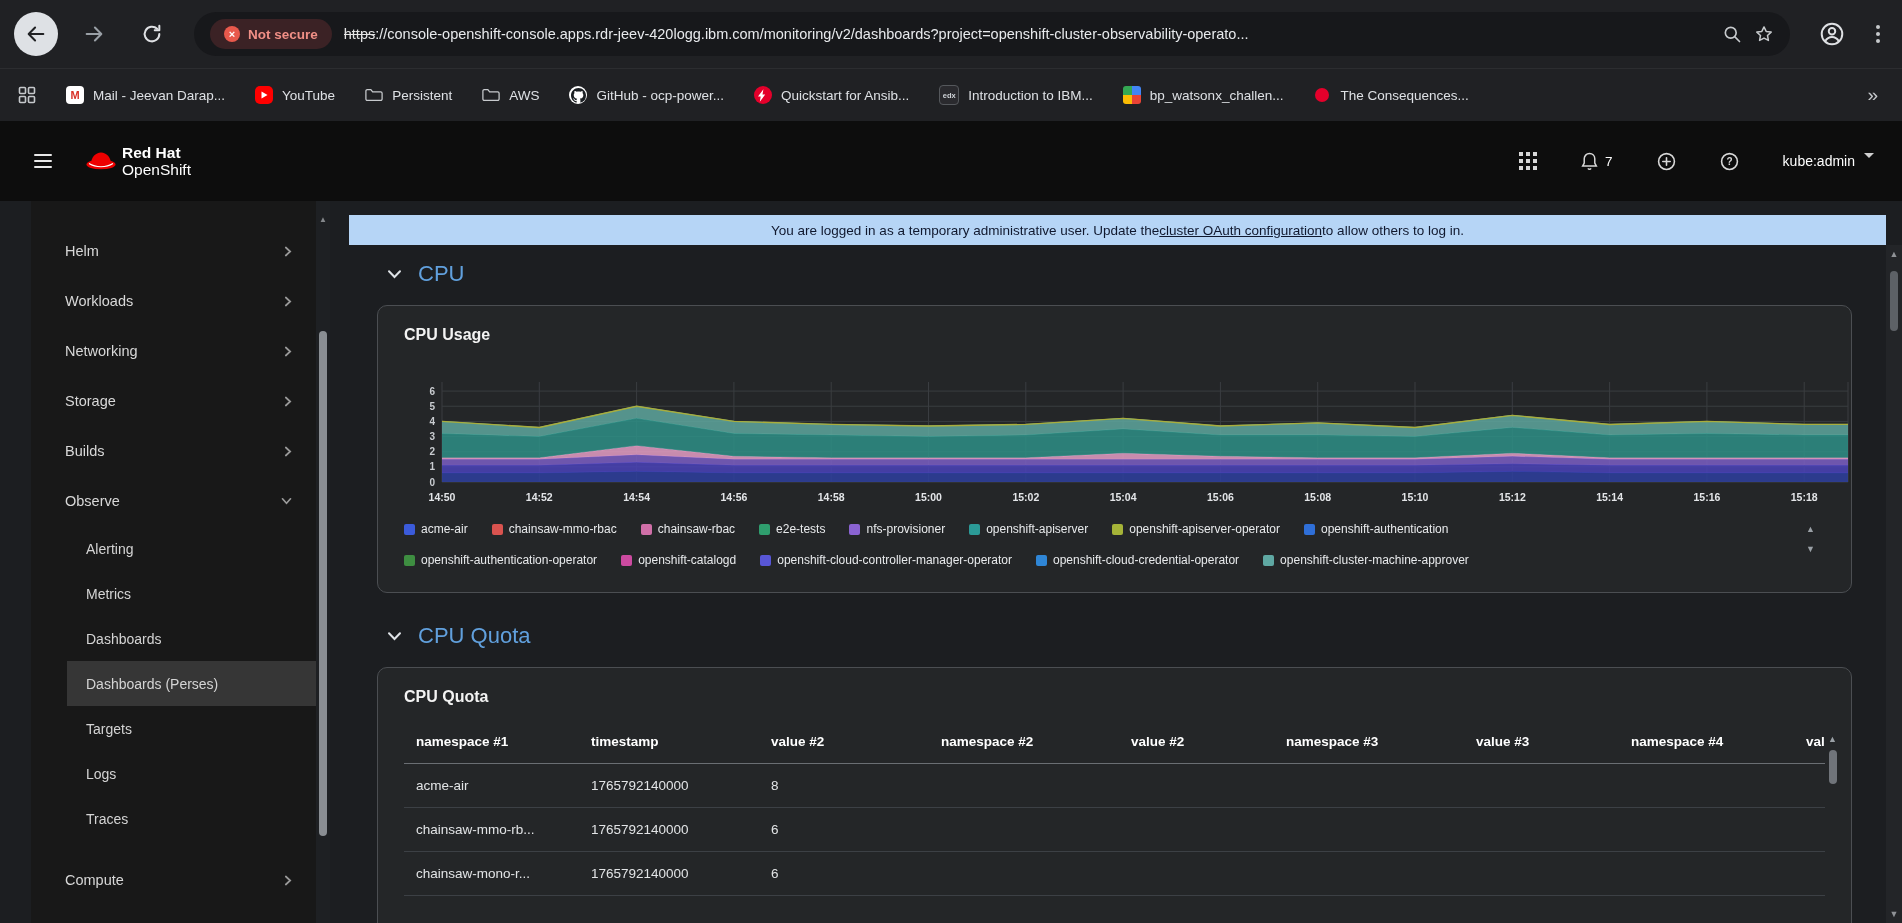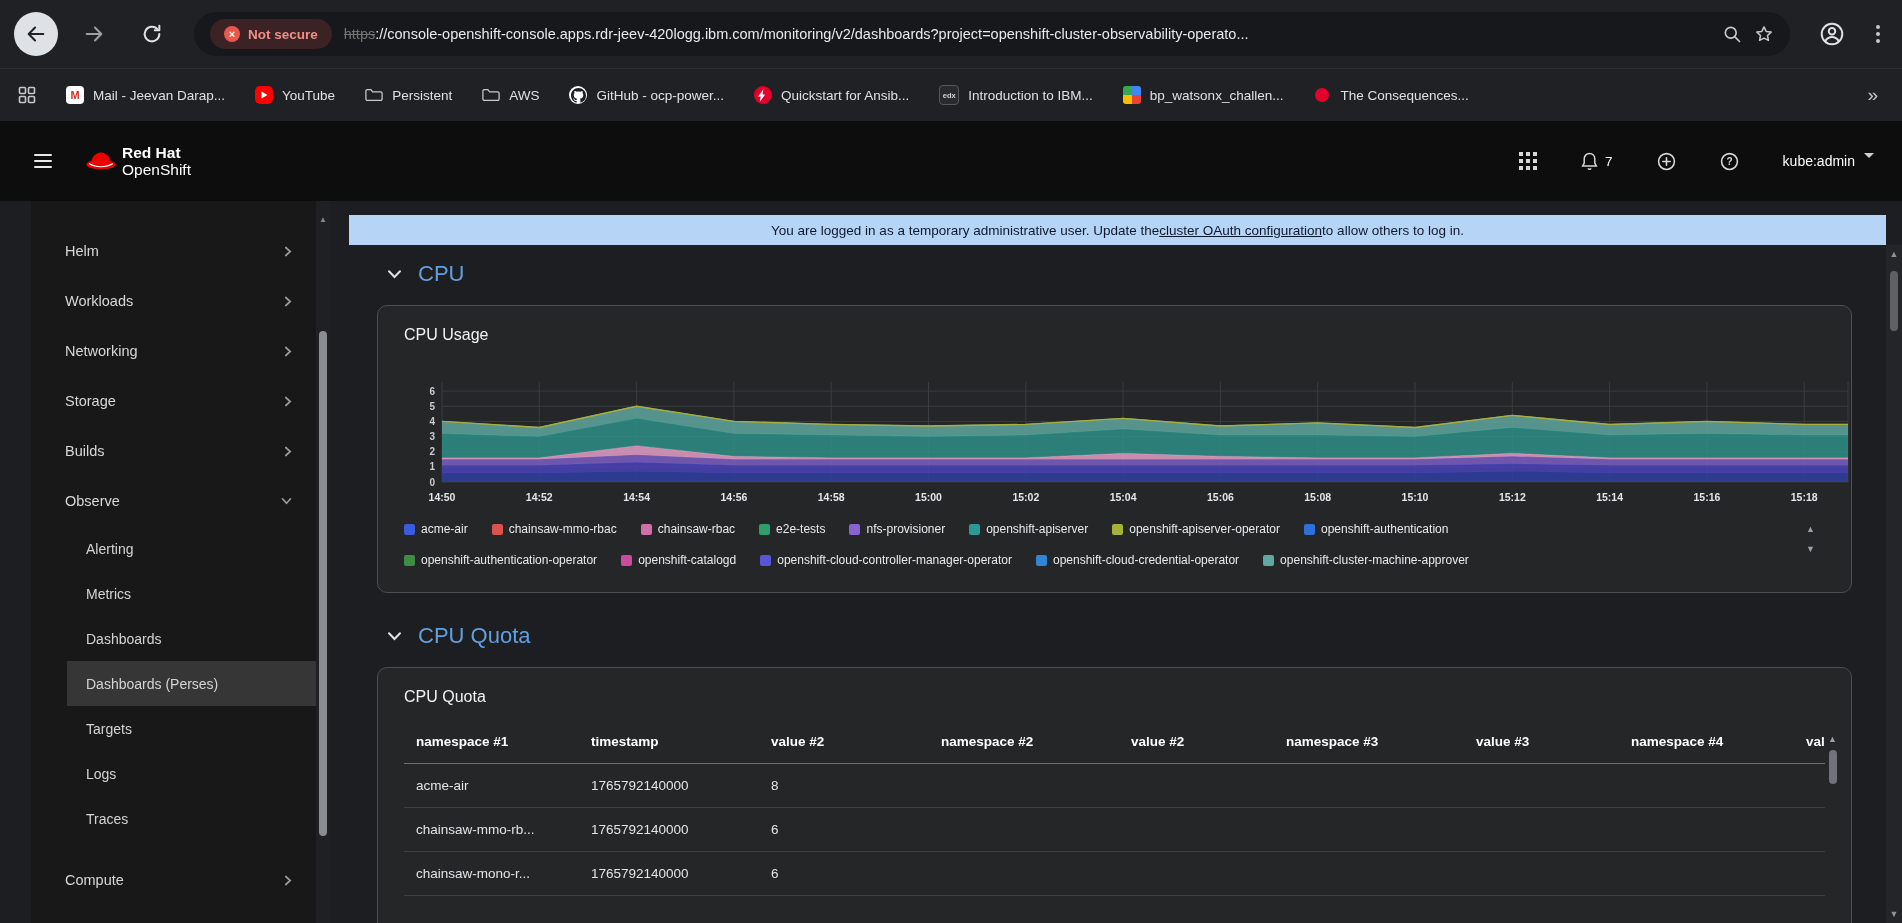--- a/index.html
+++ b/index.html
@@ -8,21 +8,21 @@
 
   
   .toolbar{height:68px;background:#202124;display:flex;align-items:center;padding:0 14px;gap:14px;flex:none;}
   .nav-btn{width:44px;height:44px;border-radius:50%;display:flex;align-items:center;justify-content:center;flex:none;cursor:pointer;}
   .nav-btn.back{background:#dee1e5;}
   .omnibox{flex:1;height:44px;border-radius:22px;background:#17181b;display:flex;align-items:center;padding:0 16px;gap:12px;margin:0 6px;overflow:hidden;}
   .chip{height:30px;border-radius:15px;background:#3b2225;display:flex;align-items:center;gap:8px;padding:0 14px;flex:none;cursor:pointer;}
   .chip .xicon{width:16px;height:16px;border-radius:50%;background:#e8594c;color:#fff;font-size:11px;font-weight:700;display:flex;align-items:center;justify-content:center;line-height:1;}
   .chip .clabel{color:#f08f86;font-size:13.5px;font-weight:700;}
   .url{flex:1;color:#e8eaed;font-size:14.5px;white-space:nowrap;overflow:hidden;}
-  .url .scheme{color:#737373;text-decoration:line-through;}
+  .url .scheme{color:#e5e5e5;text-decoration:line-through;}
   .obx-icon{flex:none;cursor:pointer;display:flex;}
   .dots{display:flex;flex-direction:column;gap:3px;padding:0 8px;cursor:pointer;}
   .dots i{width:4px;height:4px;border-radius:50%;background:#c6c9cc;}
 
   
   .bmbar{height:52px;background:#202124;border-top:1px solid #2c2d30;display:flex;align-items:center;gap:30px;padding:0 18px;flex:none;}
   .bookmark{display:flex;align-items:center;gap:9px;cursor:pointer;flex:none;}
   .bm-label{color:#dde0e4;font-size:13.5px;white-space:nowrap;}
   .bm-icon{width:18px;height:18px;display:flex;align-items:center;justify-content:center;border-radius:4px;font-weight:700;flex:none;}
   .bm-mail{background:#fff;color:#d93025;font-size:11px;}
@@ -64,21 +64,21 @@
   .banner{height:30px;margin:14px 16px 0 19px;background:#b6d5f6;color:#10182e;font-size:13.5px;
           display:flex;align-items:center;justify-content:center;gap:0;flex:none;}
   .banner a{color:#10182e;text-decoration:underline;cursor:pointer;}
   .dash{flex:1;overflow:hidden;padding:6px 34px 0 47px;margin-right:16px;min-height:0;}
 
   .section-head{display:flex;align-items:center;gap:16px;margin:10px 0 18px 10px;cursor:pointer;}
   .section-head.second{margin-top:30px;}
   .section-title{font-size:22px;color:#61a0dd;}
 
   .card{background:#242628;border:1px solid #4b4e52;border-radius:10px;padding:20px 26px;position:relative;}
-  .card-title{font-size:16px;font-weight:400;color:#f3f3f3;}
+  .card-title{font-size:16px;font-weight:700;color:#f3f3f3;}
   .chart{margin-top:32px;height:134px;}
 
   .legend-wrap{position:relative;margin-top:8px;padding-right:46px;}
   .legend-rows{height:54px;overflow:hidden;}
   .legend-row{display:flex;gap:24px;align-items:center;height:22px;margin-bottom:9px;flex-wrap:nowrap;}
   .legend-item{display:flex;align-items:center;gap:6px;cursor:pointer;flex:none;}
   .legend-item .sw{width:11px;height:11px;border-radius:2px;flex:none;}
   .legend-item .ll{font-size:12px;color:#e8eaec;white-space:nowrap;}
   .legend-scroll{position:absolute;right:10px;top:6px;display:flex;flex-direction:column;gap:10px;color:#9aa0a6;font-size:9px;}
   .legend-scroll span{cursor:pointer;}

